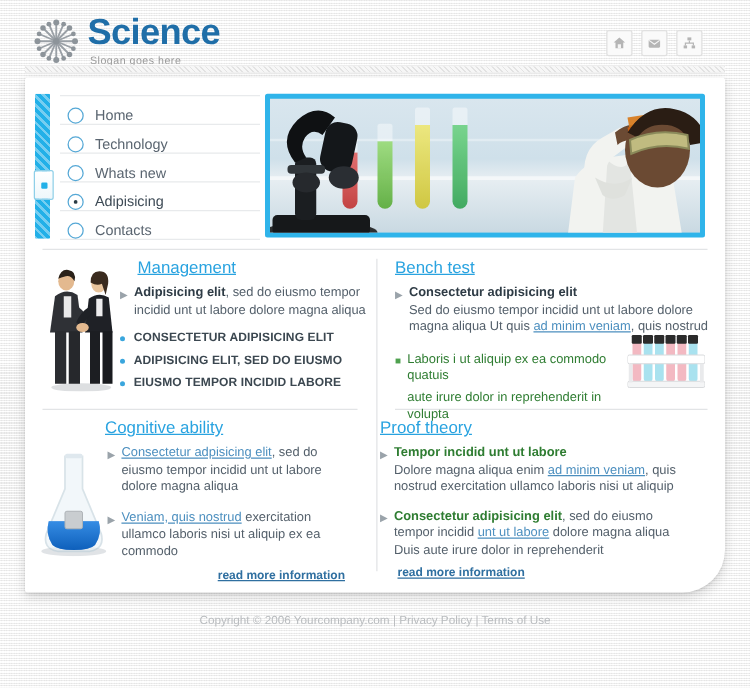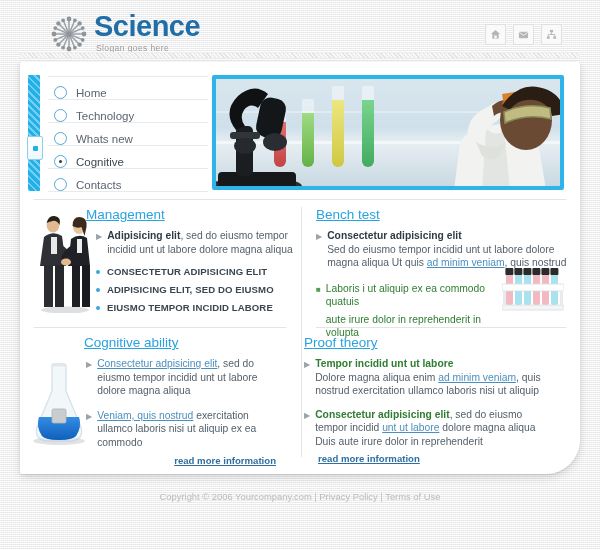--- a/index.html
+++ b/index.html
@@ -26,22 +26,22 @@
     left: 20px; top: 0px;
     width: 560px; height: 524px;
   }
 
   
   .header {
     position: relative;
     height: 56px;
   }
   .logo-wrap {
-    position: absolute; left: 30px; top: 12px;
-    display: flex; align-items: flex-end;
+    position: absolute; left: 6px; top: 12px;
+    display: flex; align-items: flex-start;
   }
   .logo-mark {
     width: 38px; height: 38px; margin-top: 2px; margin-right: 6px;
     position: relative;
   }
   .logo-mark svg { display:block; }
   .logo-text { line-height: 1; }
   .logo-title {
     font-size: 29px; font-weight: bold; color: #1f6ea8;
     letter-spacing: -.5px; font-family: "Liberation Sans", sans-serif;
@@ -177,21 +177,21 @@
   .cell-tr { left: 296px; top: 6px;   width: 252px; height: 120px; }
   .cell-bl { left: 4px;  top: 134px; width: 262px; height: 135px; }
   .cell-br { left: 284px; top: 134px; width: 252px; height: 135px; }
 
   .sec-title {
     font-size: 13.5px; color: #29a3e0; text-decoration: underline;
     font-family: "Liberation Sans", sans-serif; display:inline-block;
     margin: 0 0 7px 0; font-weight: normal;
   }
   .cell-tl .sec-title, .cell-bl .sec-title { margin-left: 60px; }
-  .cell-tl .sec-title { margin-left: 52px; }
+  .cell-tl .sec-title { margin-left: 76px; }
 
   .pbullet {
     display:flex; margin-bottom: 8px; line-height: 1.32;
   }
   .pbullet .arw {
     color:#9aa3aa; font-size:8px; margin-right:5px; line-height: 1.9; flex:none;
   }
   .pbullet .arw.grn { color:#4fa14f; }
   .ptxt { font-size: 10.3px; color: #54606b; }
   .ptxt b { color: #2f3c46; }
@@ -333,21 +333,21 @@
         <div class="nav-item">
           <span class="radio"></span>
           <span class="nav-label">Technology</span>
         </div>
         <div class="nav-item">
           <span class="radio"></span>
           <span class="nav-label">Whats new</span>
         </div>
         <div class="nav-item active">
           <span class="radio on"></span>
-          <span class="nav-label">Cognitive</span>
+          <span class="nav-label">Adipisicing</span>
         </div>
         <div class="nav-item">
           <span class="radio"></span>
           <span class="nav-label">Contacts</span>
         </div>
       </nav>
 
       <div class="banner">
         <div class="banner-scene">
           <div class="bk-wash"></div>

